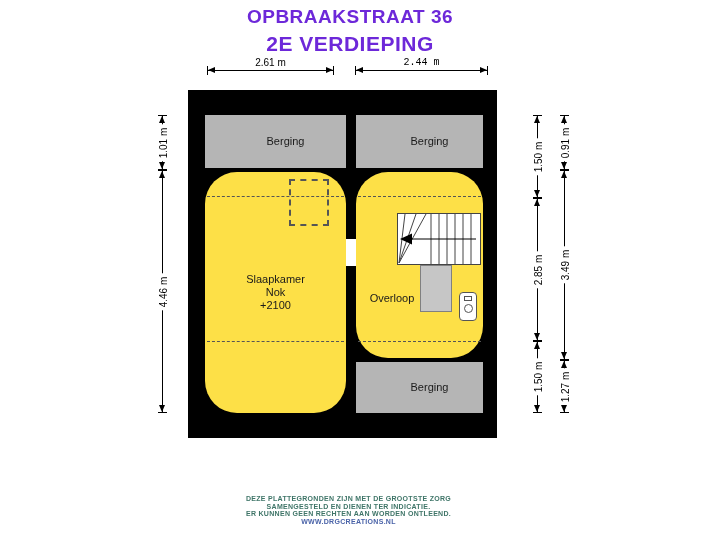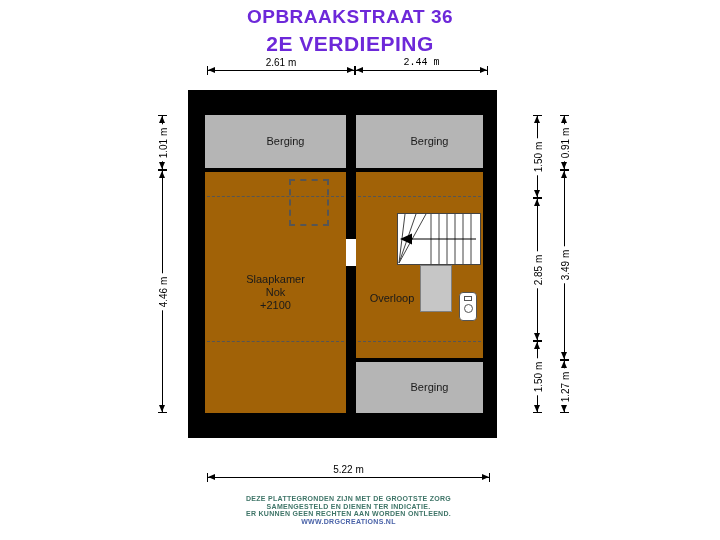--- a/index.html
+++ b/index.html
@@ -9,21 +9,21 @@
 
   
   .title { position:absolute; top:6px; left:0; width:700px; text-align:center; color:#6d28d9; }
   .title .t1 { font-size:19px; font-weight:bold; letter-spacing:0.5px; }
   .title .t2 { font-size:21px; font-weight:bold; letter-spacing:0.5px; margin-top:4px; }
 
   
   .frame { position:absolute; background:#000; }
   .room  { position:absolute; display:flex; align-items:center; justify-content:center; }
   .room-gray  { background:#b5b5b5;padding-left:20px; }
-  .room-beige { background:#a16207; }
+  .room-beige { background:#fde047;border-radius:32px; }
   .room-label { font-size:11px; color:#1a1a1a; text-align:center; line-height:13px; }
   .gap { position:absolute; background:#fff; }
 
   .dash { position:absolute; height:0; border-top:1px dashed #555; }
   .dash-rect { position:absolute; border:2px dashed #555; background:transparent; }
 
   .block { position:absolute; background:#c6c6c6; border:1px solid #808080; }
 
   .appliance { position:absolute; width:18px; height:29px; background:#fff; border:1px solid #555; border-radius:4px; }
   .appliance .slot { width:8px; height:5px; border:1px solid #555; margin:3px auto 0; }
@@ -122,28 +122,25 @@
     <polygon points="3,26 15,20.5 15,31.5" fill="#000"></polygon>
   </svg>
 
   <div class="block" style="left:420px; top:265px; width:32px; height:47px;"></div>
 
   <div class="appliance" style="left:459px; top:292px;">
     <div class="slot"></div>
     <div class="circle"></div>
   </div>
 
-  <div class="dimh" style="left:207px; top:66px; width:148px;">
+  <div class="dimh" style="left:207px; top:66px; width:127px;">
     <span class="lbl">2.61 m</span>
   </div>
   <div class="dimh" style="left:355px; top:66px; width:133px;font-family:Liberation Mono, monospace;">
     <span class="lbl">2.44 m</span>
-  </div>
-  <div class="dimh" style="left:207px; top:473px; width:283px;">
-    <span class="lbl">5.22 m</span>
   </div>
 
   <div class="dimv" style="left:158px; top:115px; height:55px;">
     <span class="lbl">1.01 m</span>
   </div>
   <div class="dimv" style="left:158px; top:170px; height:243px;">
     <span class="lbl">4.46 m</span>
   </div>
 
   <div class="dimv" style="left:533px; top:115px; height:83px;">

